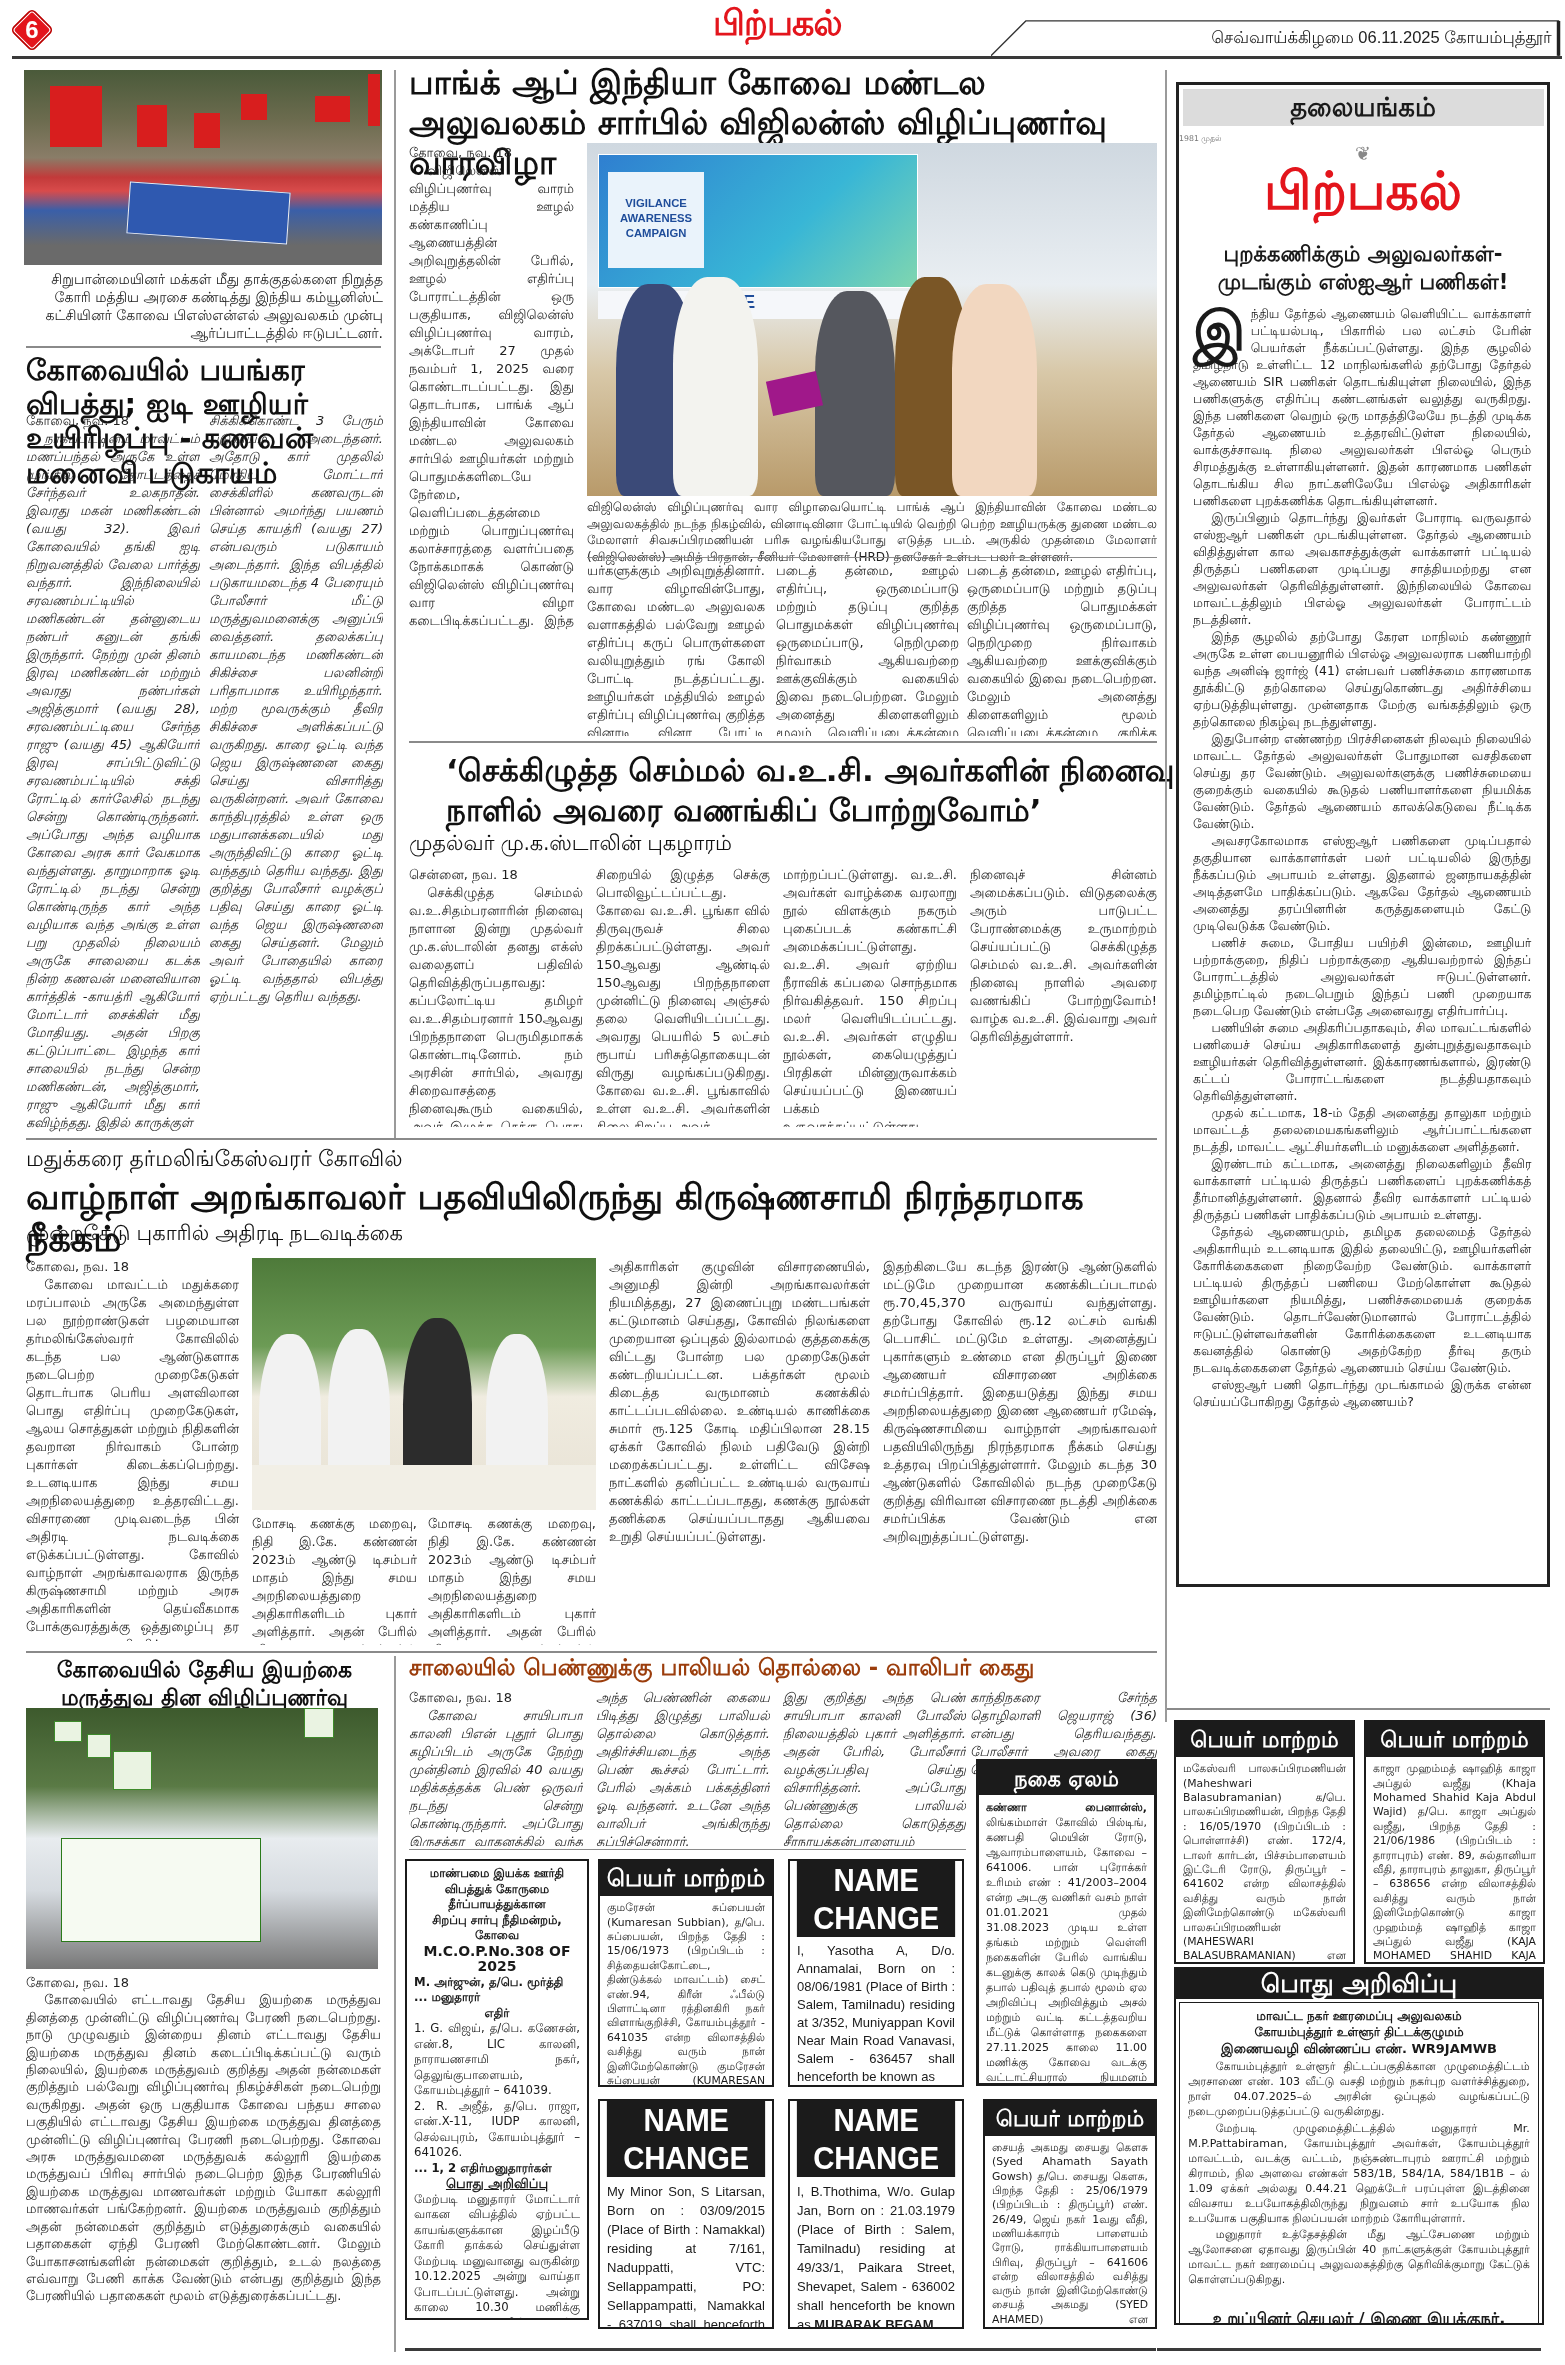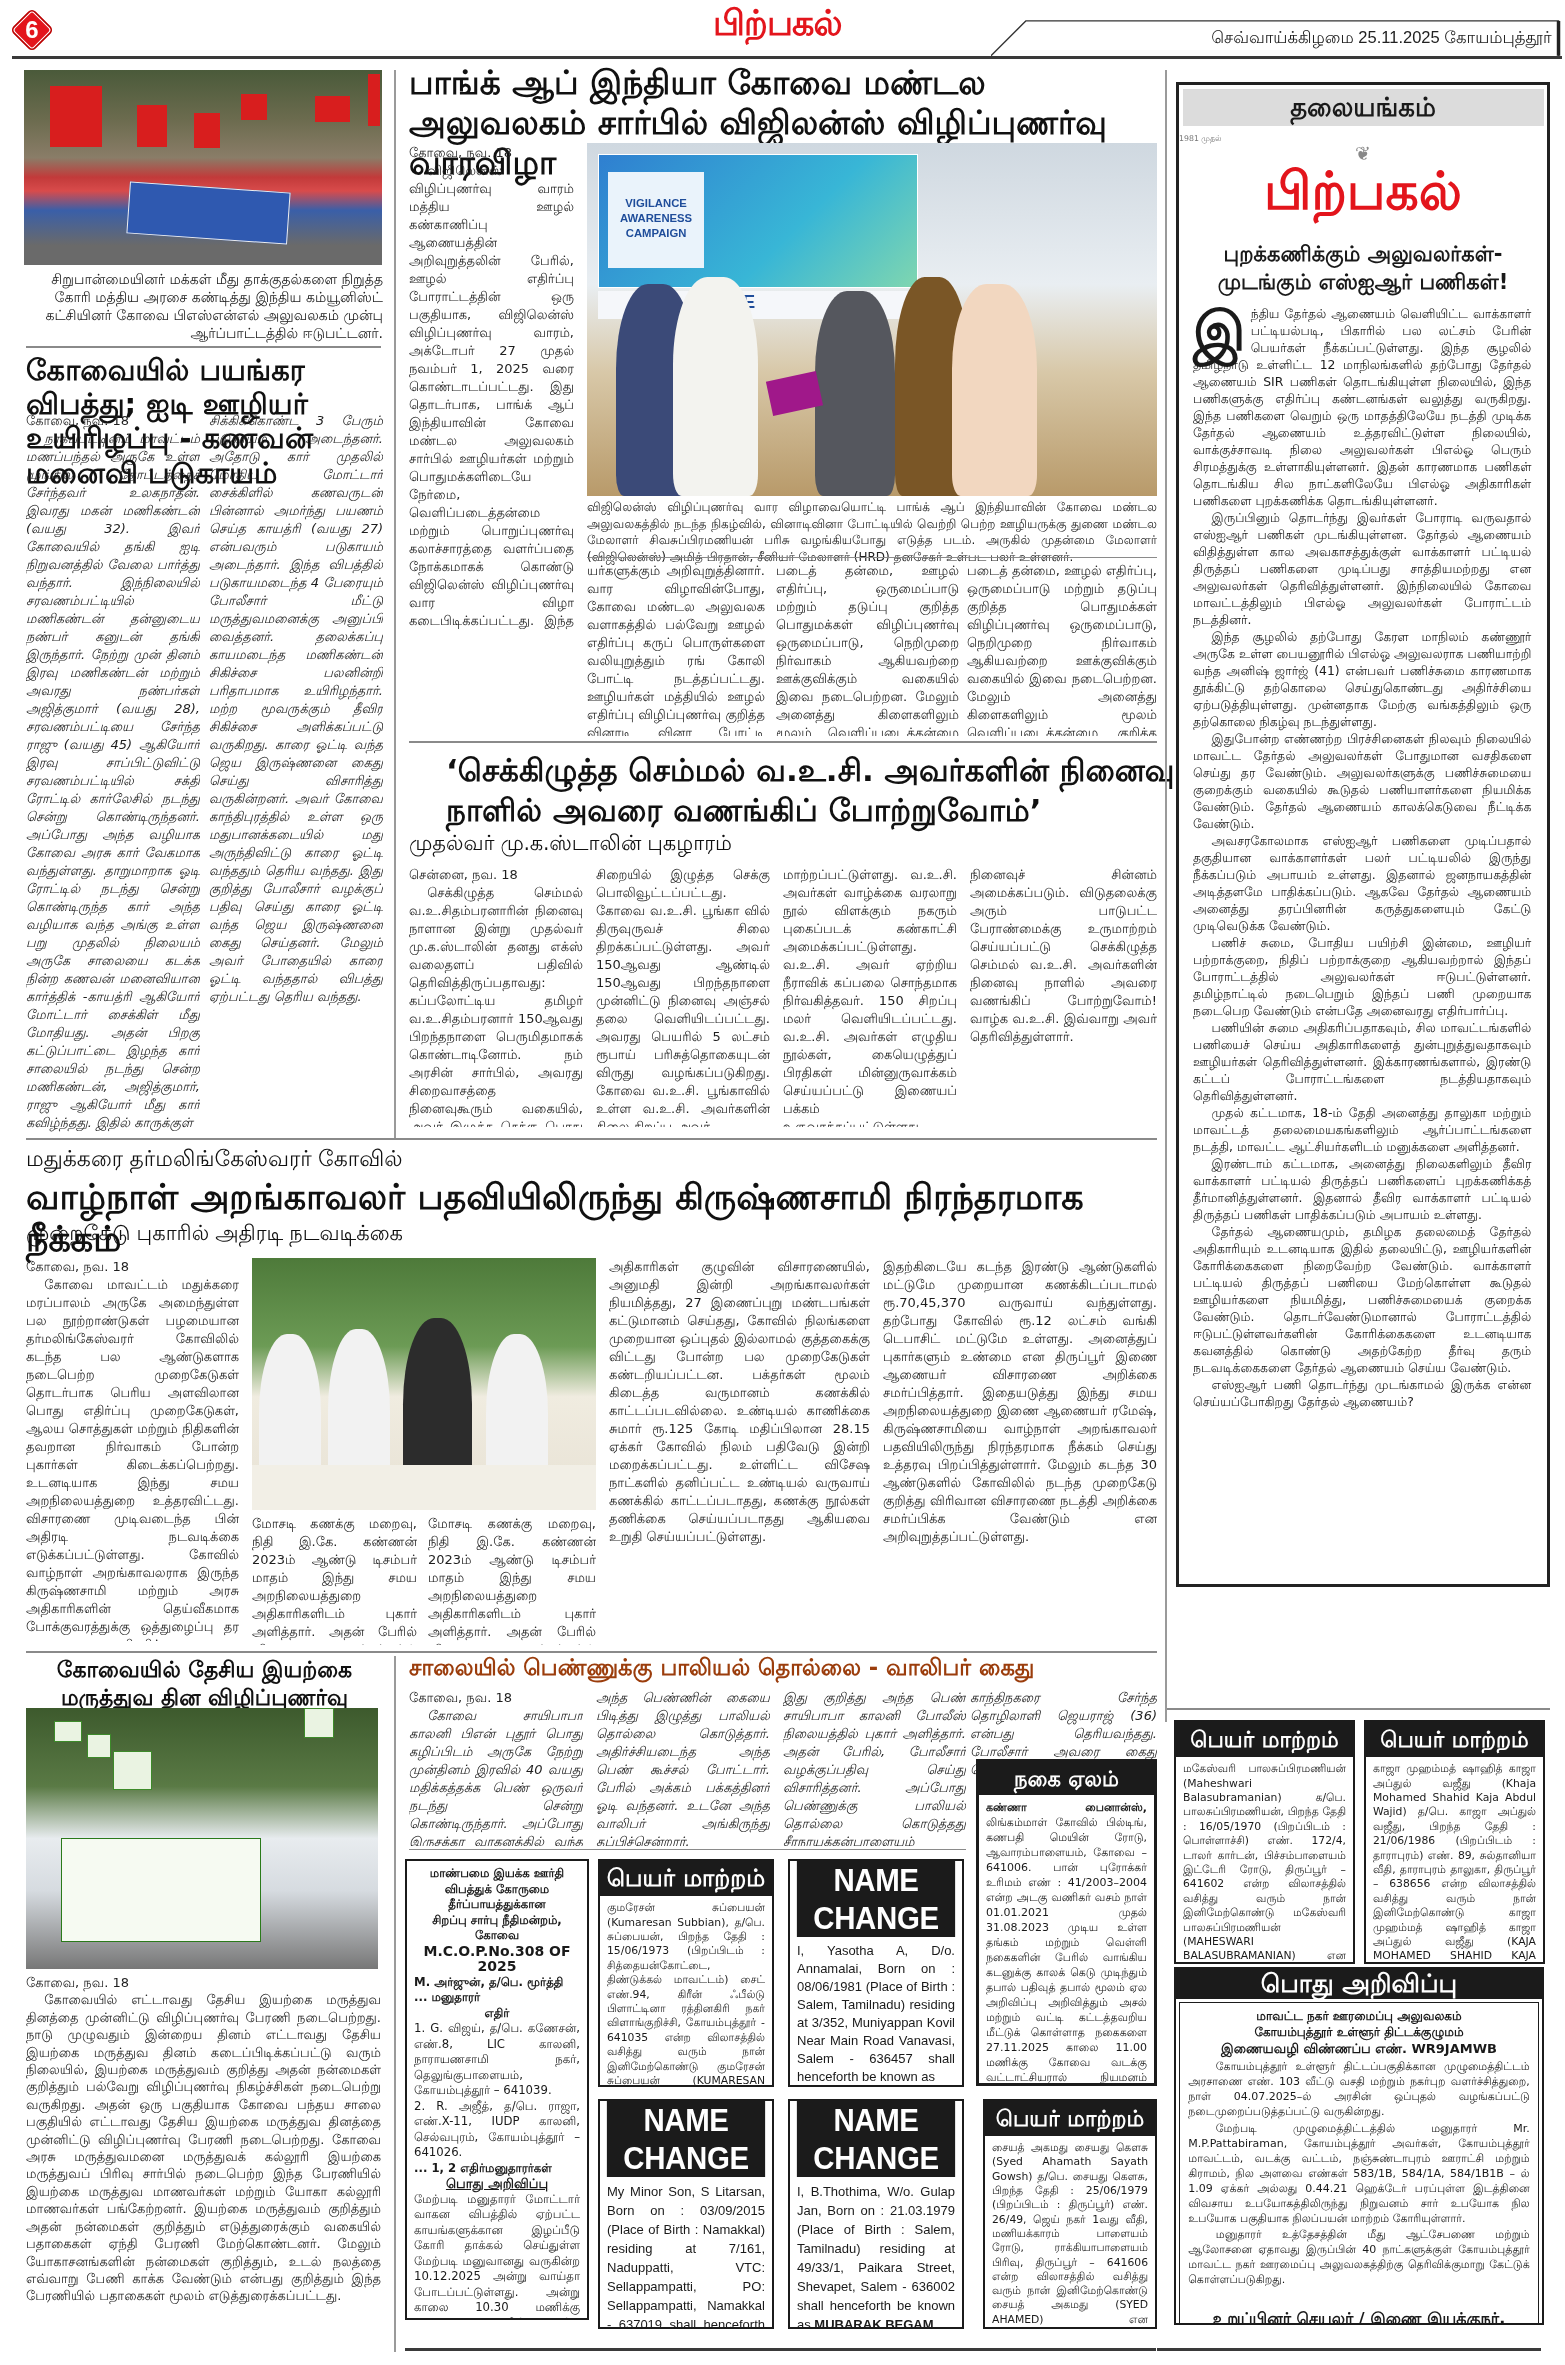--- a/index.html
+++ b/index.html
@@ -75,21 +75,21 @@
 <div class="page-num">
   <div class="diamond"></div>
   <div class="num">6</div>
 </div>
 <div class="mast-logo">பிற்பகல்</div>
 <div class="date-box">
   <svg width="571" height="37" viewBox="0 0 656 42">
     <polyline points="0,42 40,2 652,2 652,42" fill="none" stroke="#333" stroke-width="1.5"></polyline>
     <line x1="652" y1="2" x2="652" y2="42" stroke="#222" stroke-width="4"></line>
   </svg>
-  <div class="date-text">செவ்வாய்க்கிழமை 25.11.2025 கோயம்புத்தூர்</div>
+  <div class="date-text">செவ்வாய்க்கிழமை 06.11.2025 கோயம்புத்தூர்</div>
 </div>
 <div class="rule-h" style="left:12px; top:56px; width:1550px;"></div>
 
 <div class="photo photo-cpi" style="left:24px; top:70px; width:358px; height:195px;">
   <div class="flag" style="left:26px; top:15.7px; width:52px; height:61px;"></div>
   <div class="flag" style="left:113px; top:35px; width:30px; height:42px;"></div>
   <div class="flag" style="left:170px; top:43px; width:26px; height:35px;"></div>
   <div class="flag" style="left:217px; top:24px; width:26px; height:26px;"></div>
   <div class="flag" style="left:291px; top:26px; width:35px; height:26px;"></div>
   <div class="flag" style="left:344px; top:4.3px; width:12px; height:52px;"></div>

